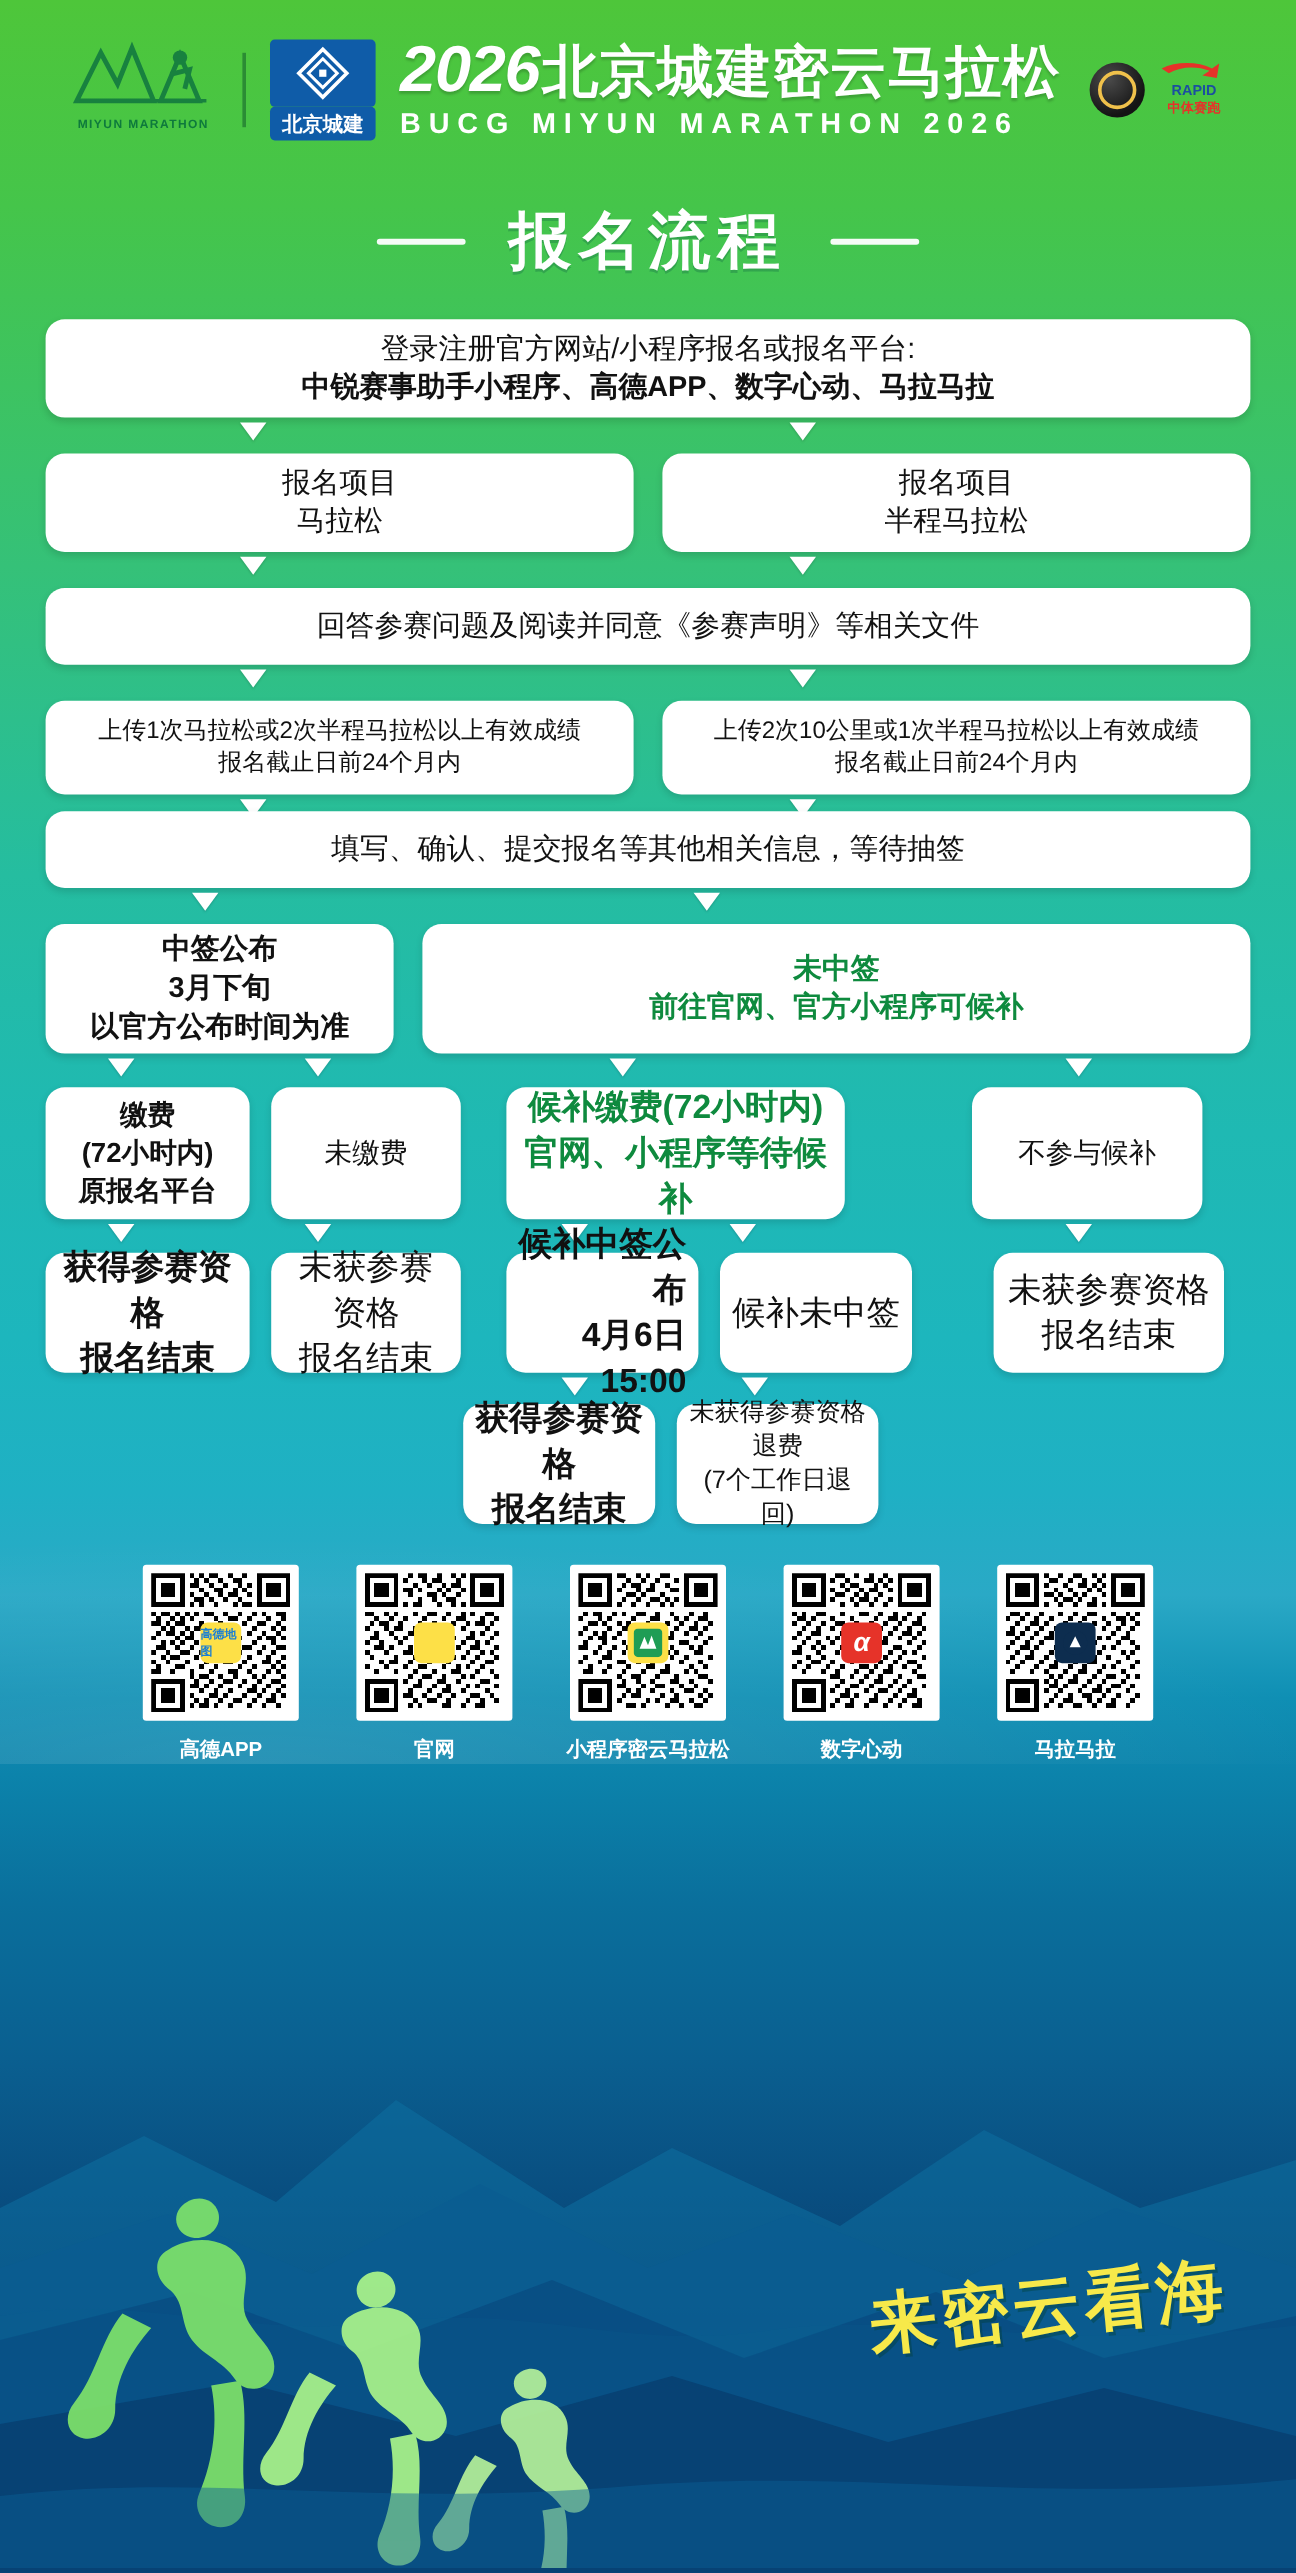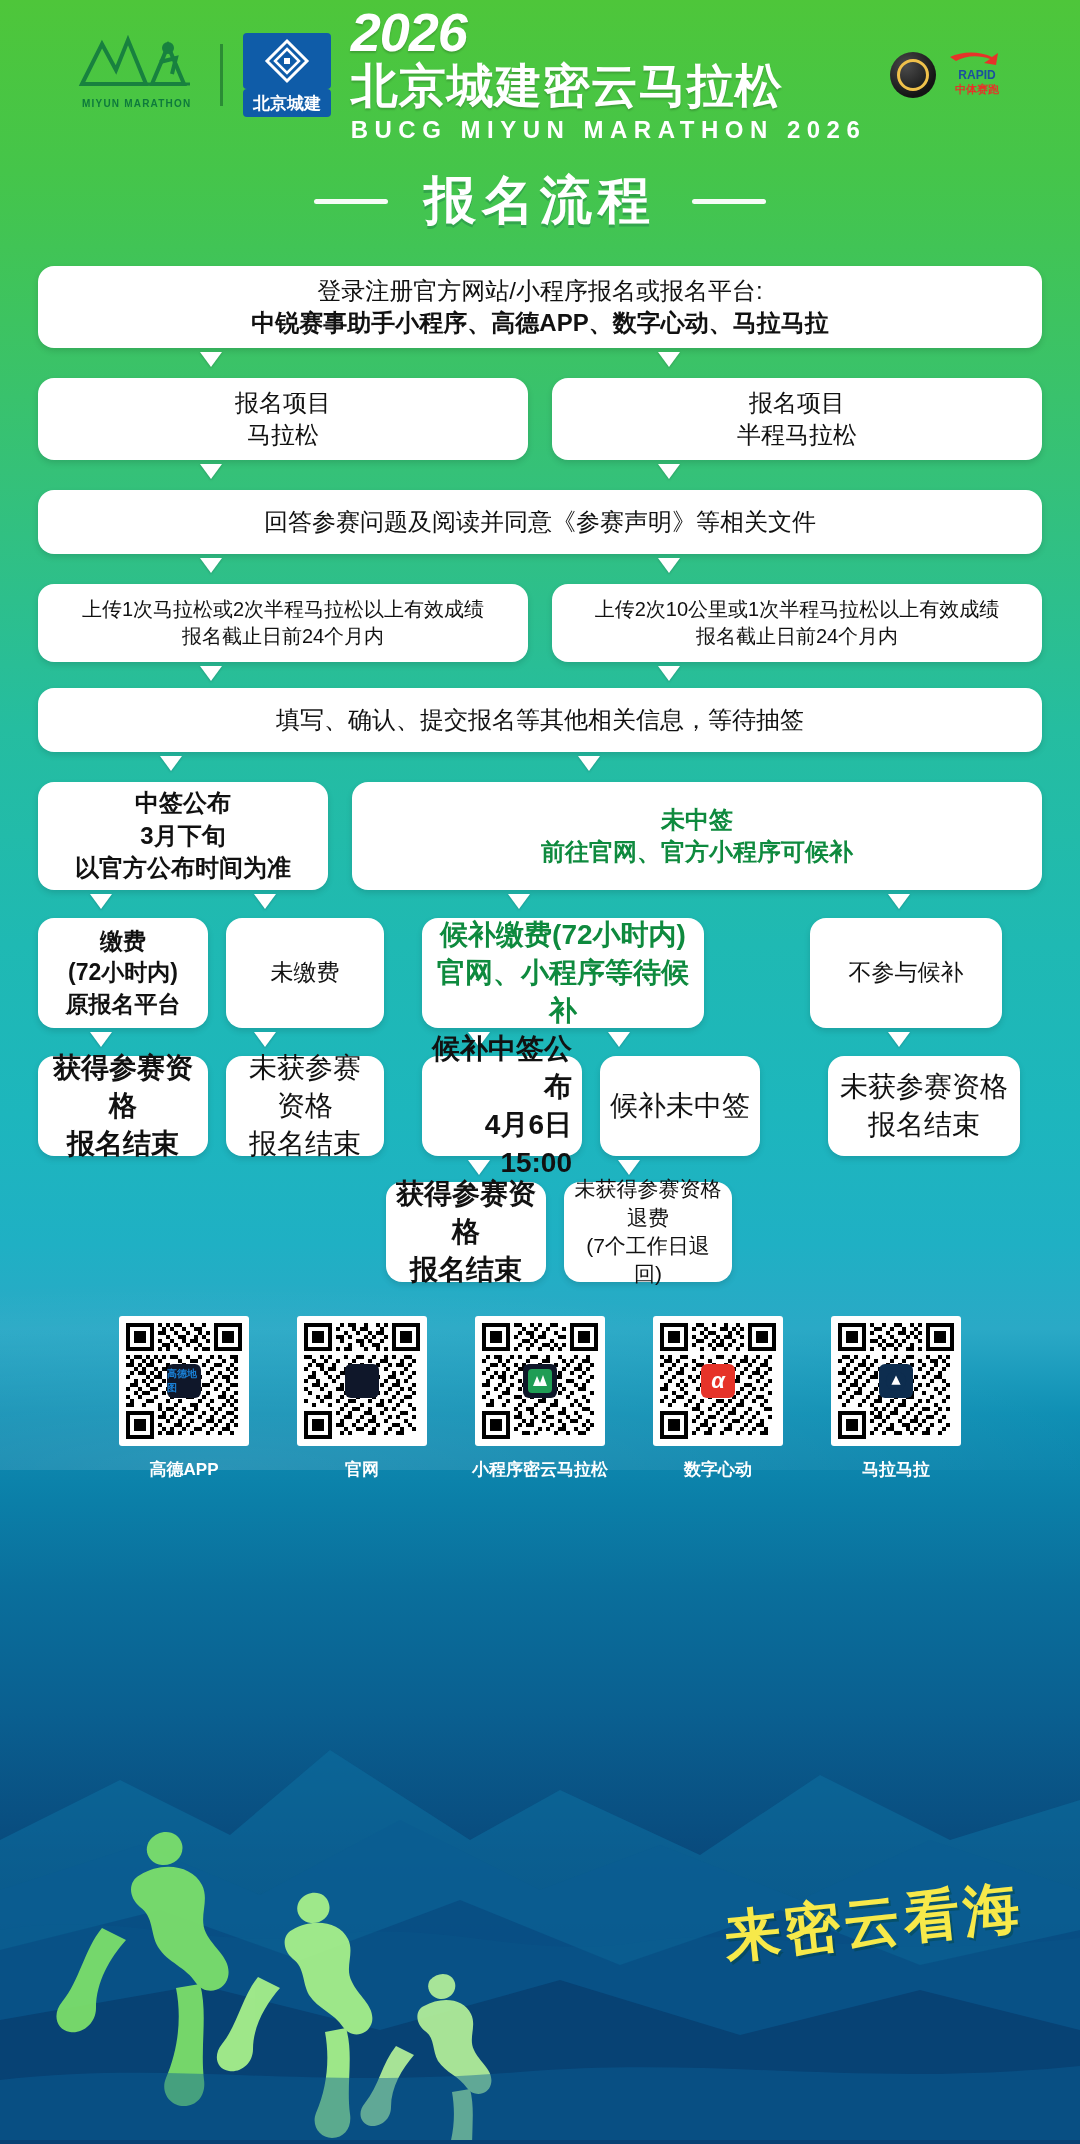--- a/index.html
+++ b/index.html
@@ -52,21 +52,21 @@
     text-align: center; color: #0e7a3c; font-size: 10px; letter-spacing: 1.2px;
     font-weight: 700; margin-top: 2px;
   }
   .divider-bar { width: 3px; height: 62px; background: #1a6d2e; opacity: .65; }
   .logo-bucg { width: 92px; height: 88px; }
   .title-block { display: flex; flex-direction: column; align-items: flex-start; }
   .title-cn {
     font-size: 47px; font-weight: 800; color: #ffffff; letter-spacing: 1px;
     line-height: 52px;
     text-shadow: 0 2px 2px rgba(0,0,0,.18);
-    display: flex; align-items: baseline; gap: 2px; flex-direction: column;
+    display: flex; align-items: baseline; gap: 2px;
   }
   .title-year { font-size: 54px; font-weight: 800; color:#fff; font-style: italic; letter-spacing: -1px; }
   .title-en {
     font-size: 24px; font-weight: 700; color: #ffffff; letter-spacing: 6.5px;
     margin-top: 4px;
   }
   .spon-logos { display: flex; align-items: center; gap: 10px; margin-left: 6px; }
   .spon-circle {
     width: 46px; height: 46px; border-radius: 50%;
     background: radial-gradient(circle at 35% 30%, #4b4b4b, #141414 70%);
@@ -141,21 +141,21 @@
     padding: 0 40px;
   }
   .qr-item { width: 140px; display: flex; flex-direction: column; align-items: center; }
   .qr-box {
     width: 130px; height: 130px; background: #fff; padding: 7px; border-radius: 3px;
     position: relative;
   }
   .qr-canvas { width: 100%; height: 100%; display:block; }
   .qr-center {
     position: absolute; left: 50%; top: 50%; transform: translate(-50%,-50%);
-    width: 34px; height: 34px; border-radius: 6px; background: #0f172a;
+    width: 34px; height: 34px; border-radius: 6px; background: #fde047;
     display: flex; align-items: center; justify-content: center;
     font-size: 10px; color: #1a7fd4; font-weight: 700; overflow: hidden;
   }
   .qr-label { margin-top: 12px; font-size: 17px; color: #ffffff; font-weight: 700; white-space: nowrap; }
 
   
   .slogan {
     position: absolute;
     right: 56px;
     top: 1885px;
@@ -297,21 +297,21 @@
       <div class="ln f20">报名截止日前24个月内</div>
     </div>
     <div class="card w-half" style="height:78px;">
       <div class="ln f20">上传2次10公里或1次半程马拉松以上有效成绩</div>
       <div class="ln f20">报名截止日前24个月内</div>
     </div>
     <div class="arrow" style="left:162px; top:82px;"></div>
     <div class="arrow" style="left:620px; top:82px;"></div>
   </div>
 
-  <div class="row" style="margin-top:26px;">
+  <div class="row" style="margin-top:14px;">
     <div class="card w-full" style="height:64px;">
       <div class="ln f24">填写、确认、提交报名等其他相关信息，等待抽签</div>
     </div>
     <div class="arrow" style="left:122px; top:68px;"></div>
     <div class="arrow" style="left:540px; top:68px;"></div>
   </div>
 
   <div class="row" style="margin-top:30px;">
     <div class="card" style="width:290px; height:108px;">
       <div class="ln f24 b">中签公布</div>

